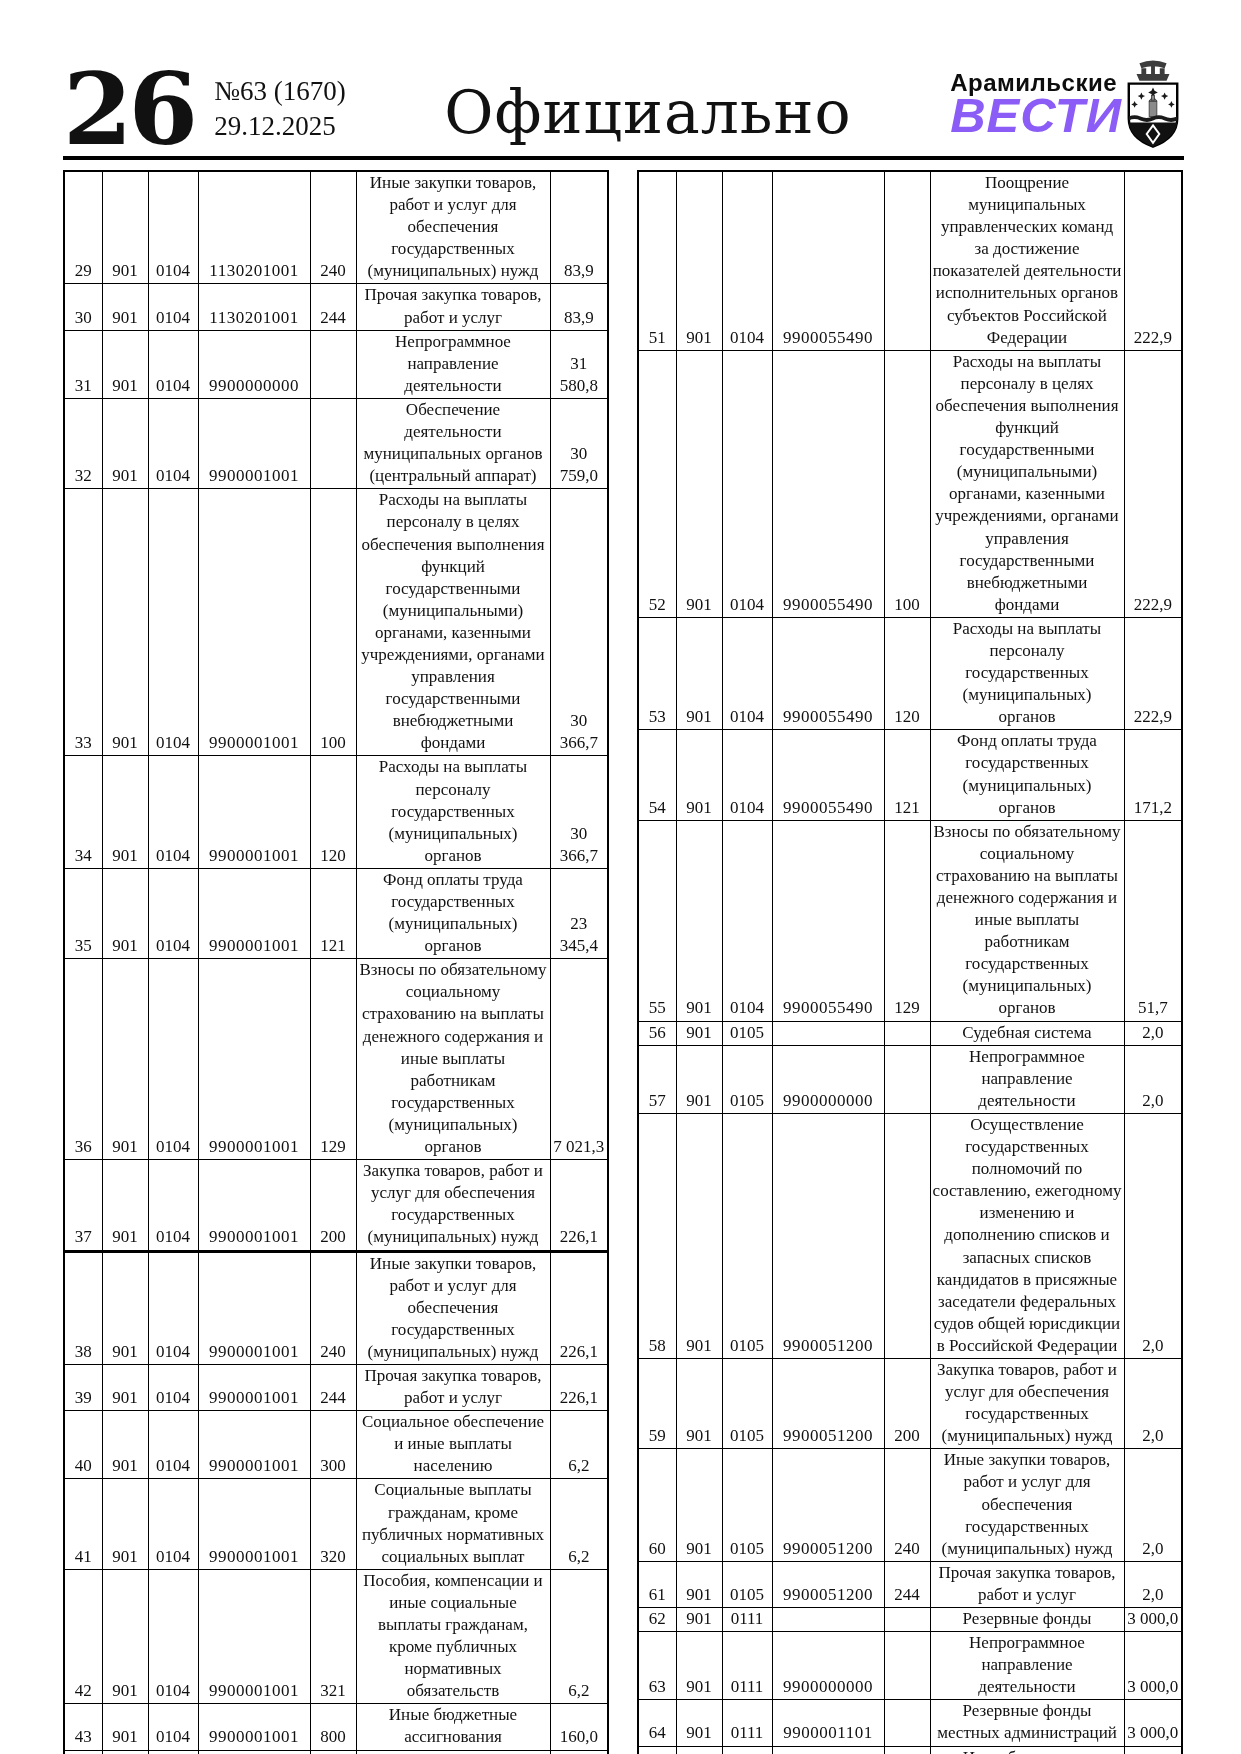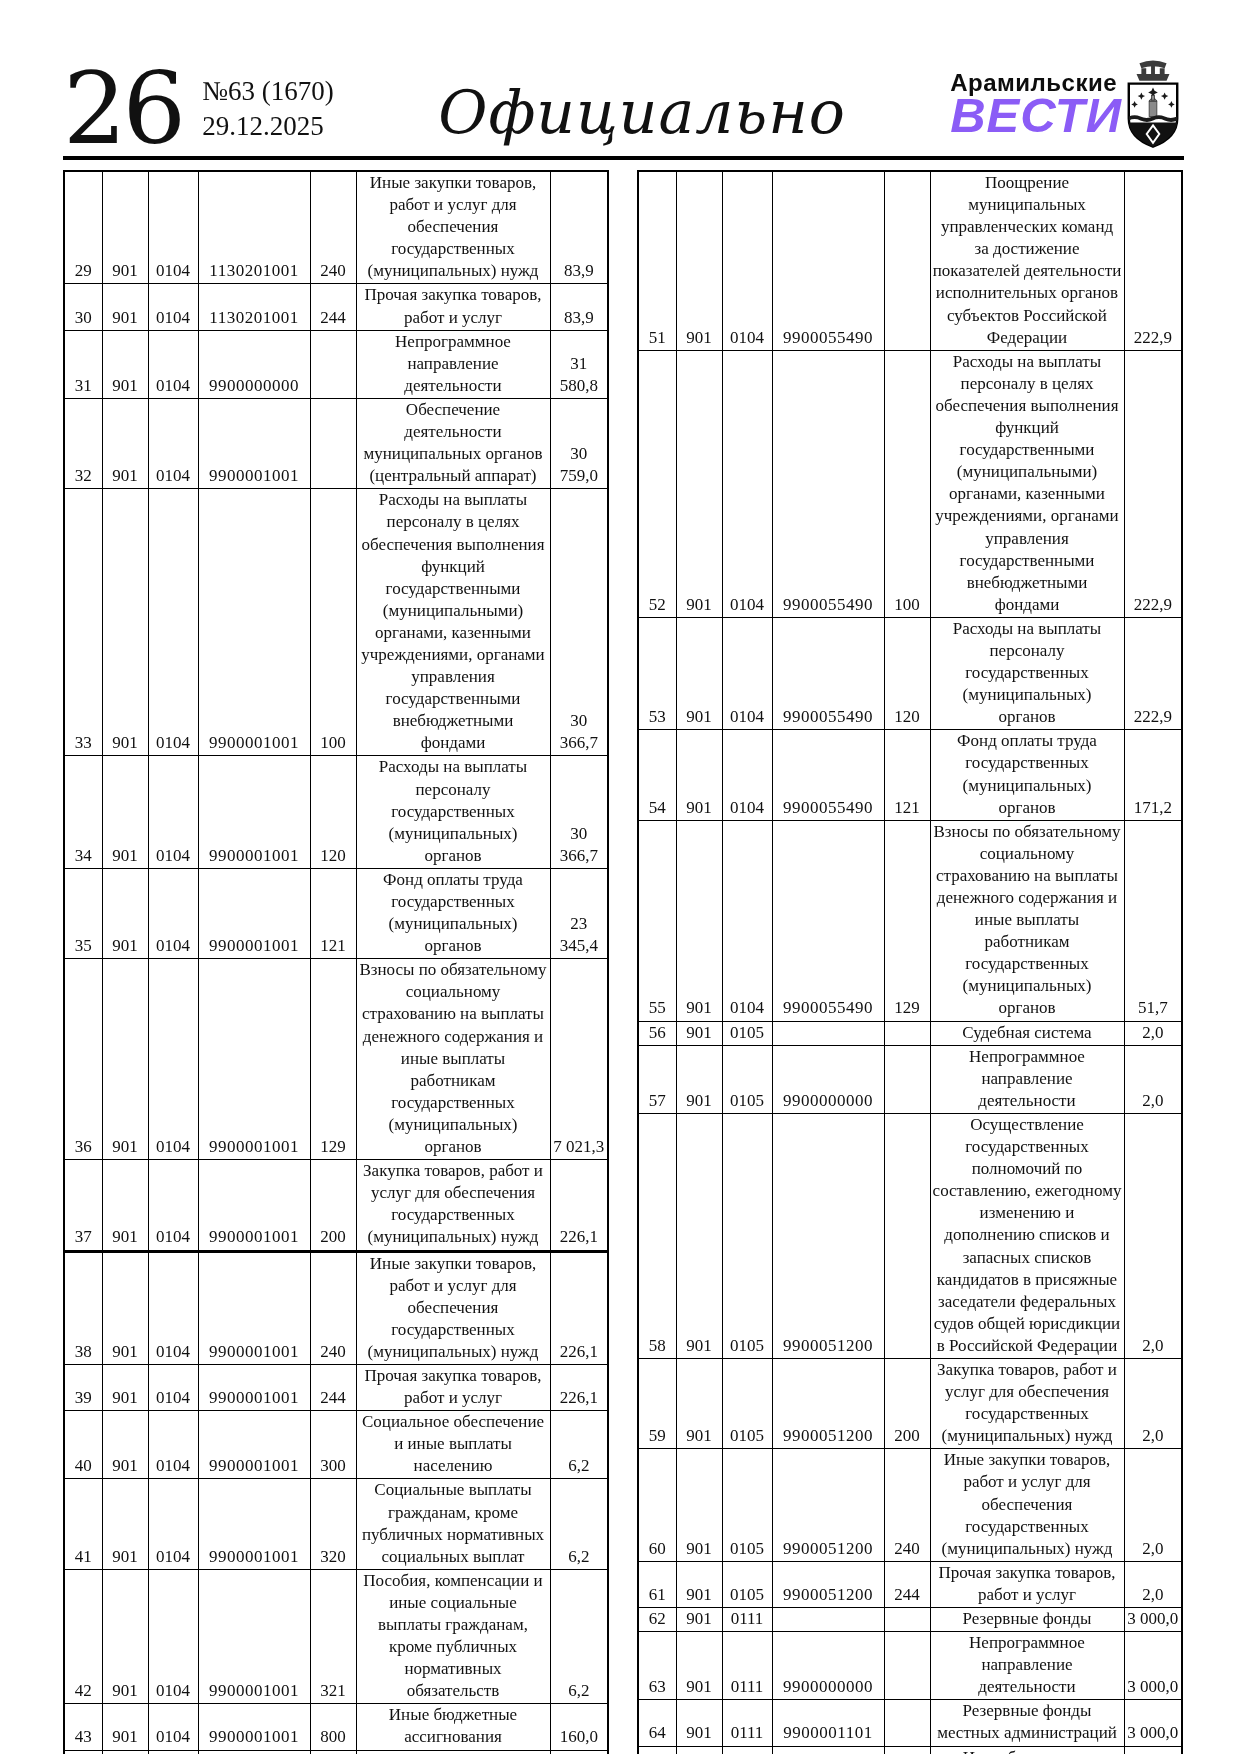--- a/index.html
+++ b/index.html
@@ -8,29 +8,29 @@
     font-family:"Liberation Serif", serif; color:#111; overflow:hidden;
     position:relative; box-sizing:border-box;
   }
   
   .masthead {
     display:flex; align-items:flex-end;
     padding:46px 57px 0 63px; height:104px; box-sizing:content-box;
   }
   .pageno {
     font-family:"DejaVu Serif", serif;
-    font-size:100px; font-weight:normal; line-height:0.82; letter-spacing:-4px;
+    font-size:100px; font-weight:bold; line-height:0.82; letter-spacing:-4px;
   }
   .issue-block {
     margin-left:20px; padding-bottom:6px;
     font-size:27px; line-height:1.3; white-space:nowrap;
   }
   .section-title {
     flex:1; text-align:center; padding-bottom:8px;
-    font-family:"DejaVu Serif", serif; font-style:italic;
+    font-family:"DejaVu Serif", serif; 
     font-size:60px; letter-spacing:1px; line-height:1;
   }
   .brand { display:flex; align-items:center; gap:0; padding-bottom:0; }
   .brand-text { text-align:left; font-family:"Liberation Sans", sans-serif; }
   .brand-top {
     font-weight:bold; font-size:24px; letter-spacing:0.5px; color:#0d0d0d; line-height:1;
   }
   .brand-bottom {
     font-weight:bold; font-style:italic; font-size:49px; line-height:0.85;
     color:#8b5cf6; letter-spacing:1px;

